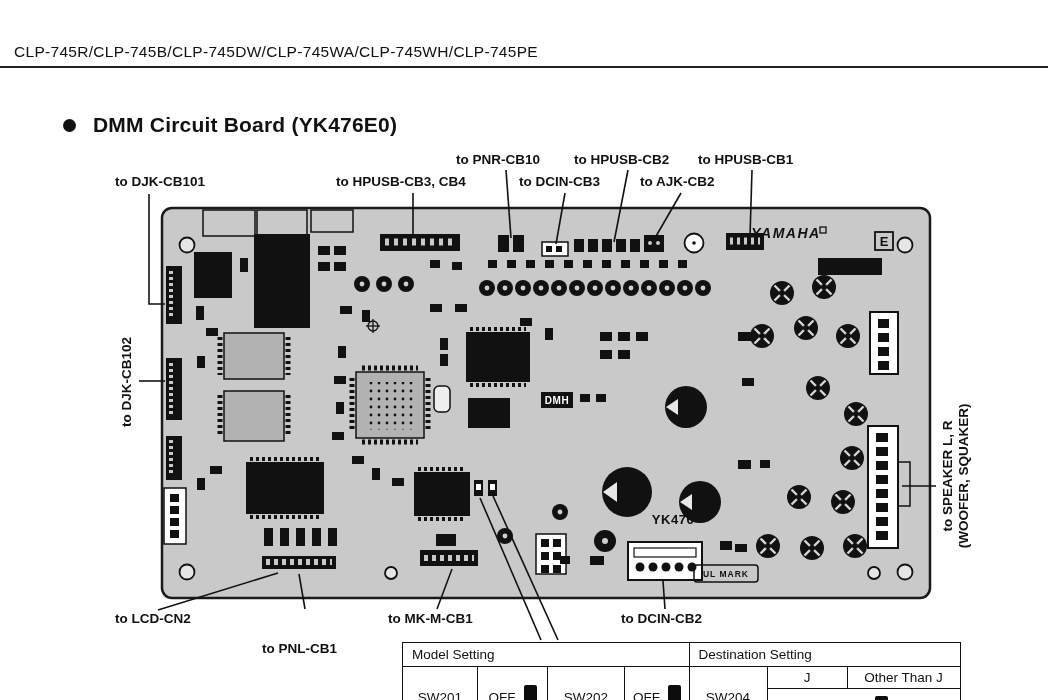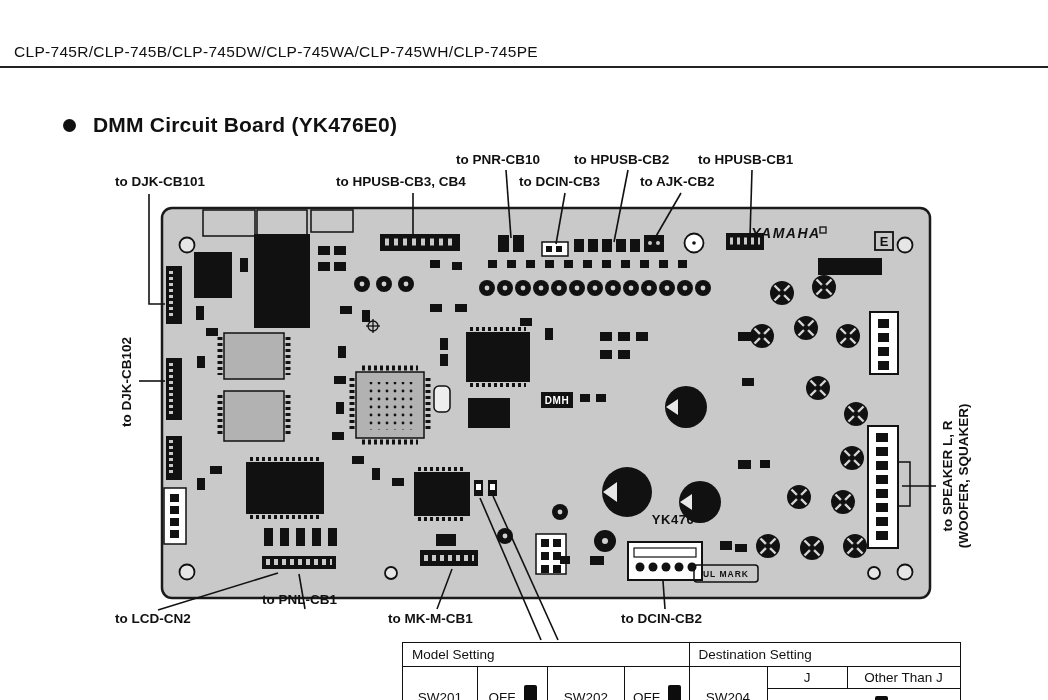--- a/index.html
+++ b/index.html
@@ -351,21 +351,21 @@
   <div class="callout" style="left:115px;top:138px">to DJK-CB101</div>
   <div class="callout" style="left:336px;top:138px">to HPUSB-CB3, CB4</div>
   <div class="callout" style="left:519px;top:138px">to DCIN-CB3</div>
   <div class="callout" style="left:640px;top:138px">to AJK-CB2</div>
   <div class="callout rot" style="left:67px;top:338px;width:120px">to DJK-CB102</div>
   <div class="callout rot" style="left:878px;top:424px;width:156px">
     <div>to SPEAKER L, R</div>
     <div>(WOOFER, SQUAKER)</div>
   </div>
   <div class="callout" style="left:115px;top:575px">to LCD-CN2</div>
-  <div class="callout" style="left:262px;top:556px">to PNL-CB1</div>
+  <div class="callout" style="left:262px;top:605px">to PNL-CB1</div>
   <div class="callout" style="left:388px;top:575px">to MK-M-CB1</div>
   <div class="callout" style="left:621px;top:575px">to DCIN-CB2</div>
 
   <div class="tables">
     <div class="tbl model">
       <div class="tbl-title">Model Setting</div>
       <div class="model-row">
         <div class="cell c1 br">SW201</div>
         <div class="cell c2 br">
           <span>OFF</span>

